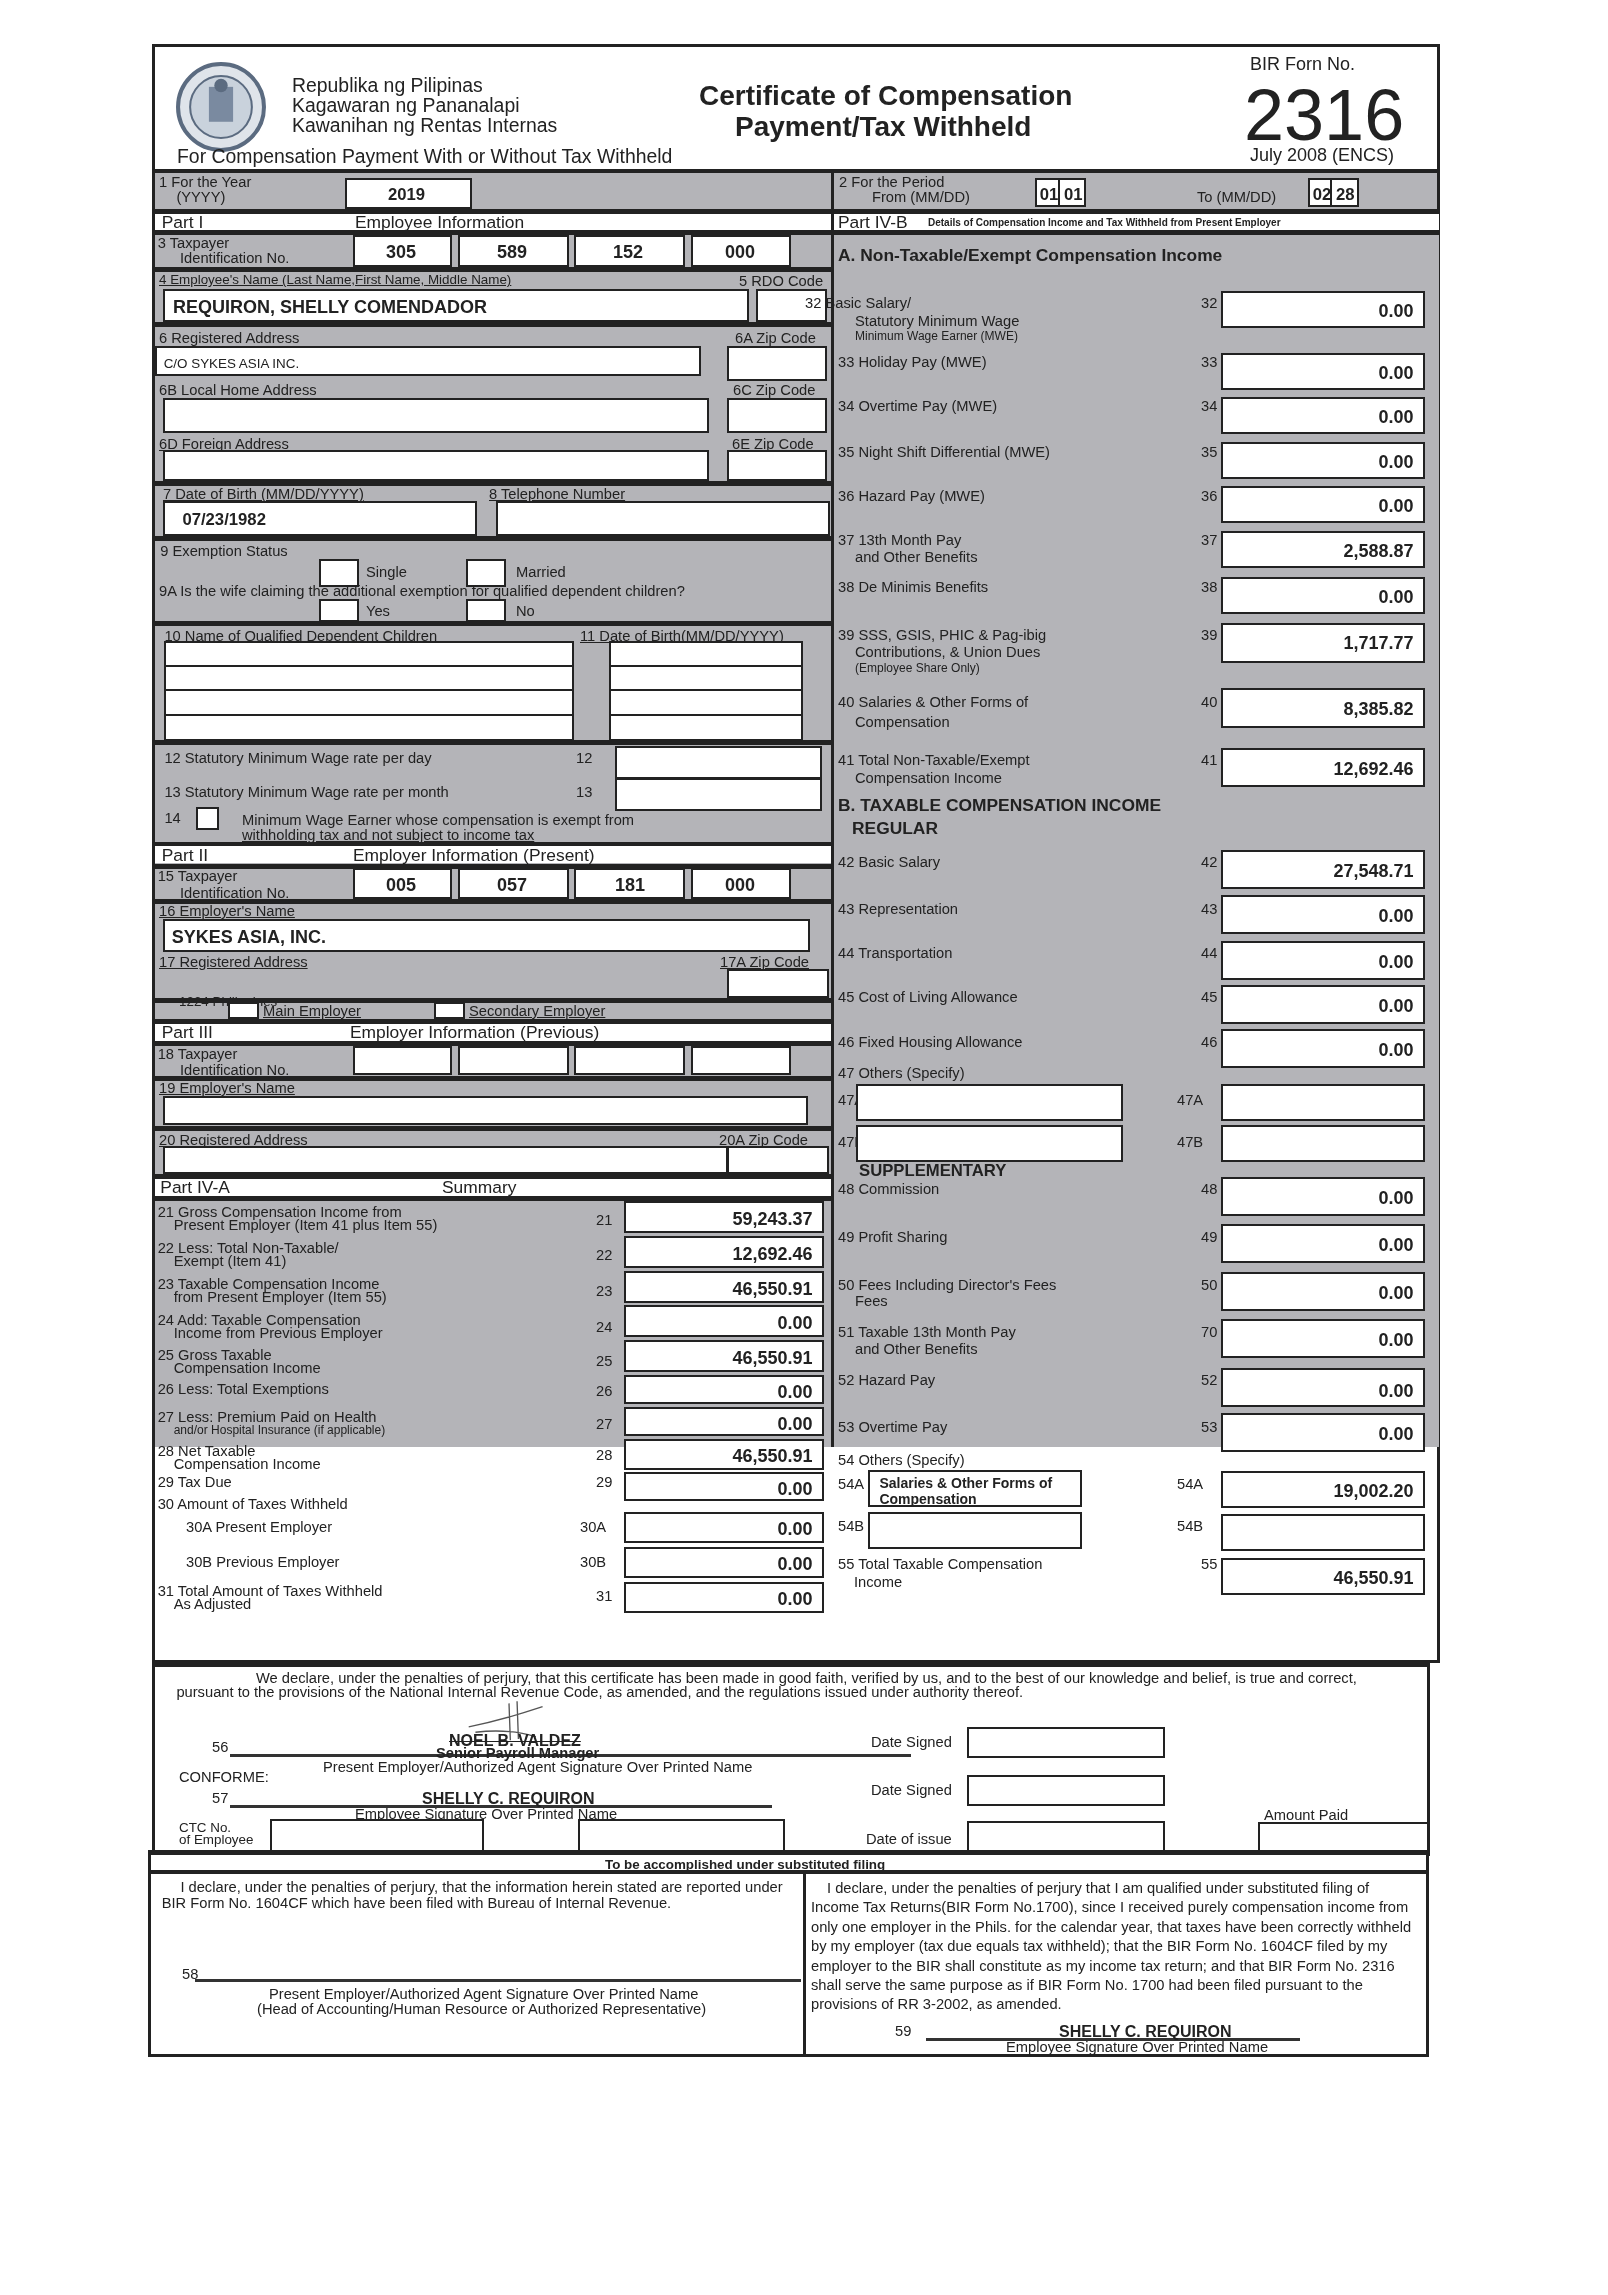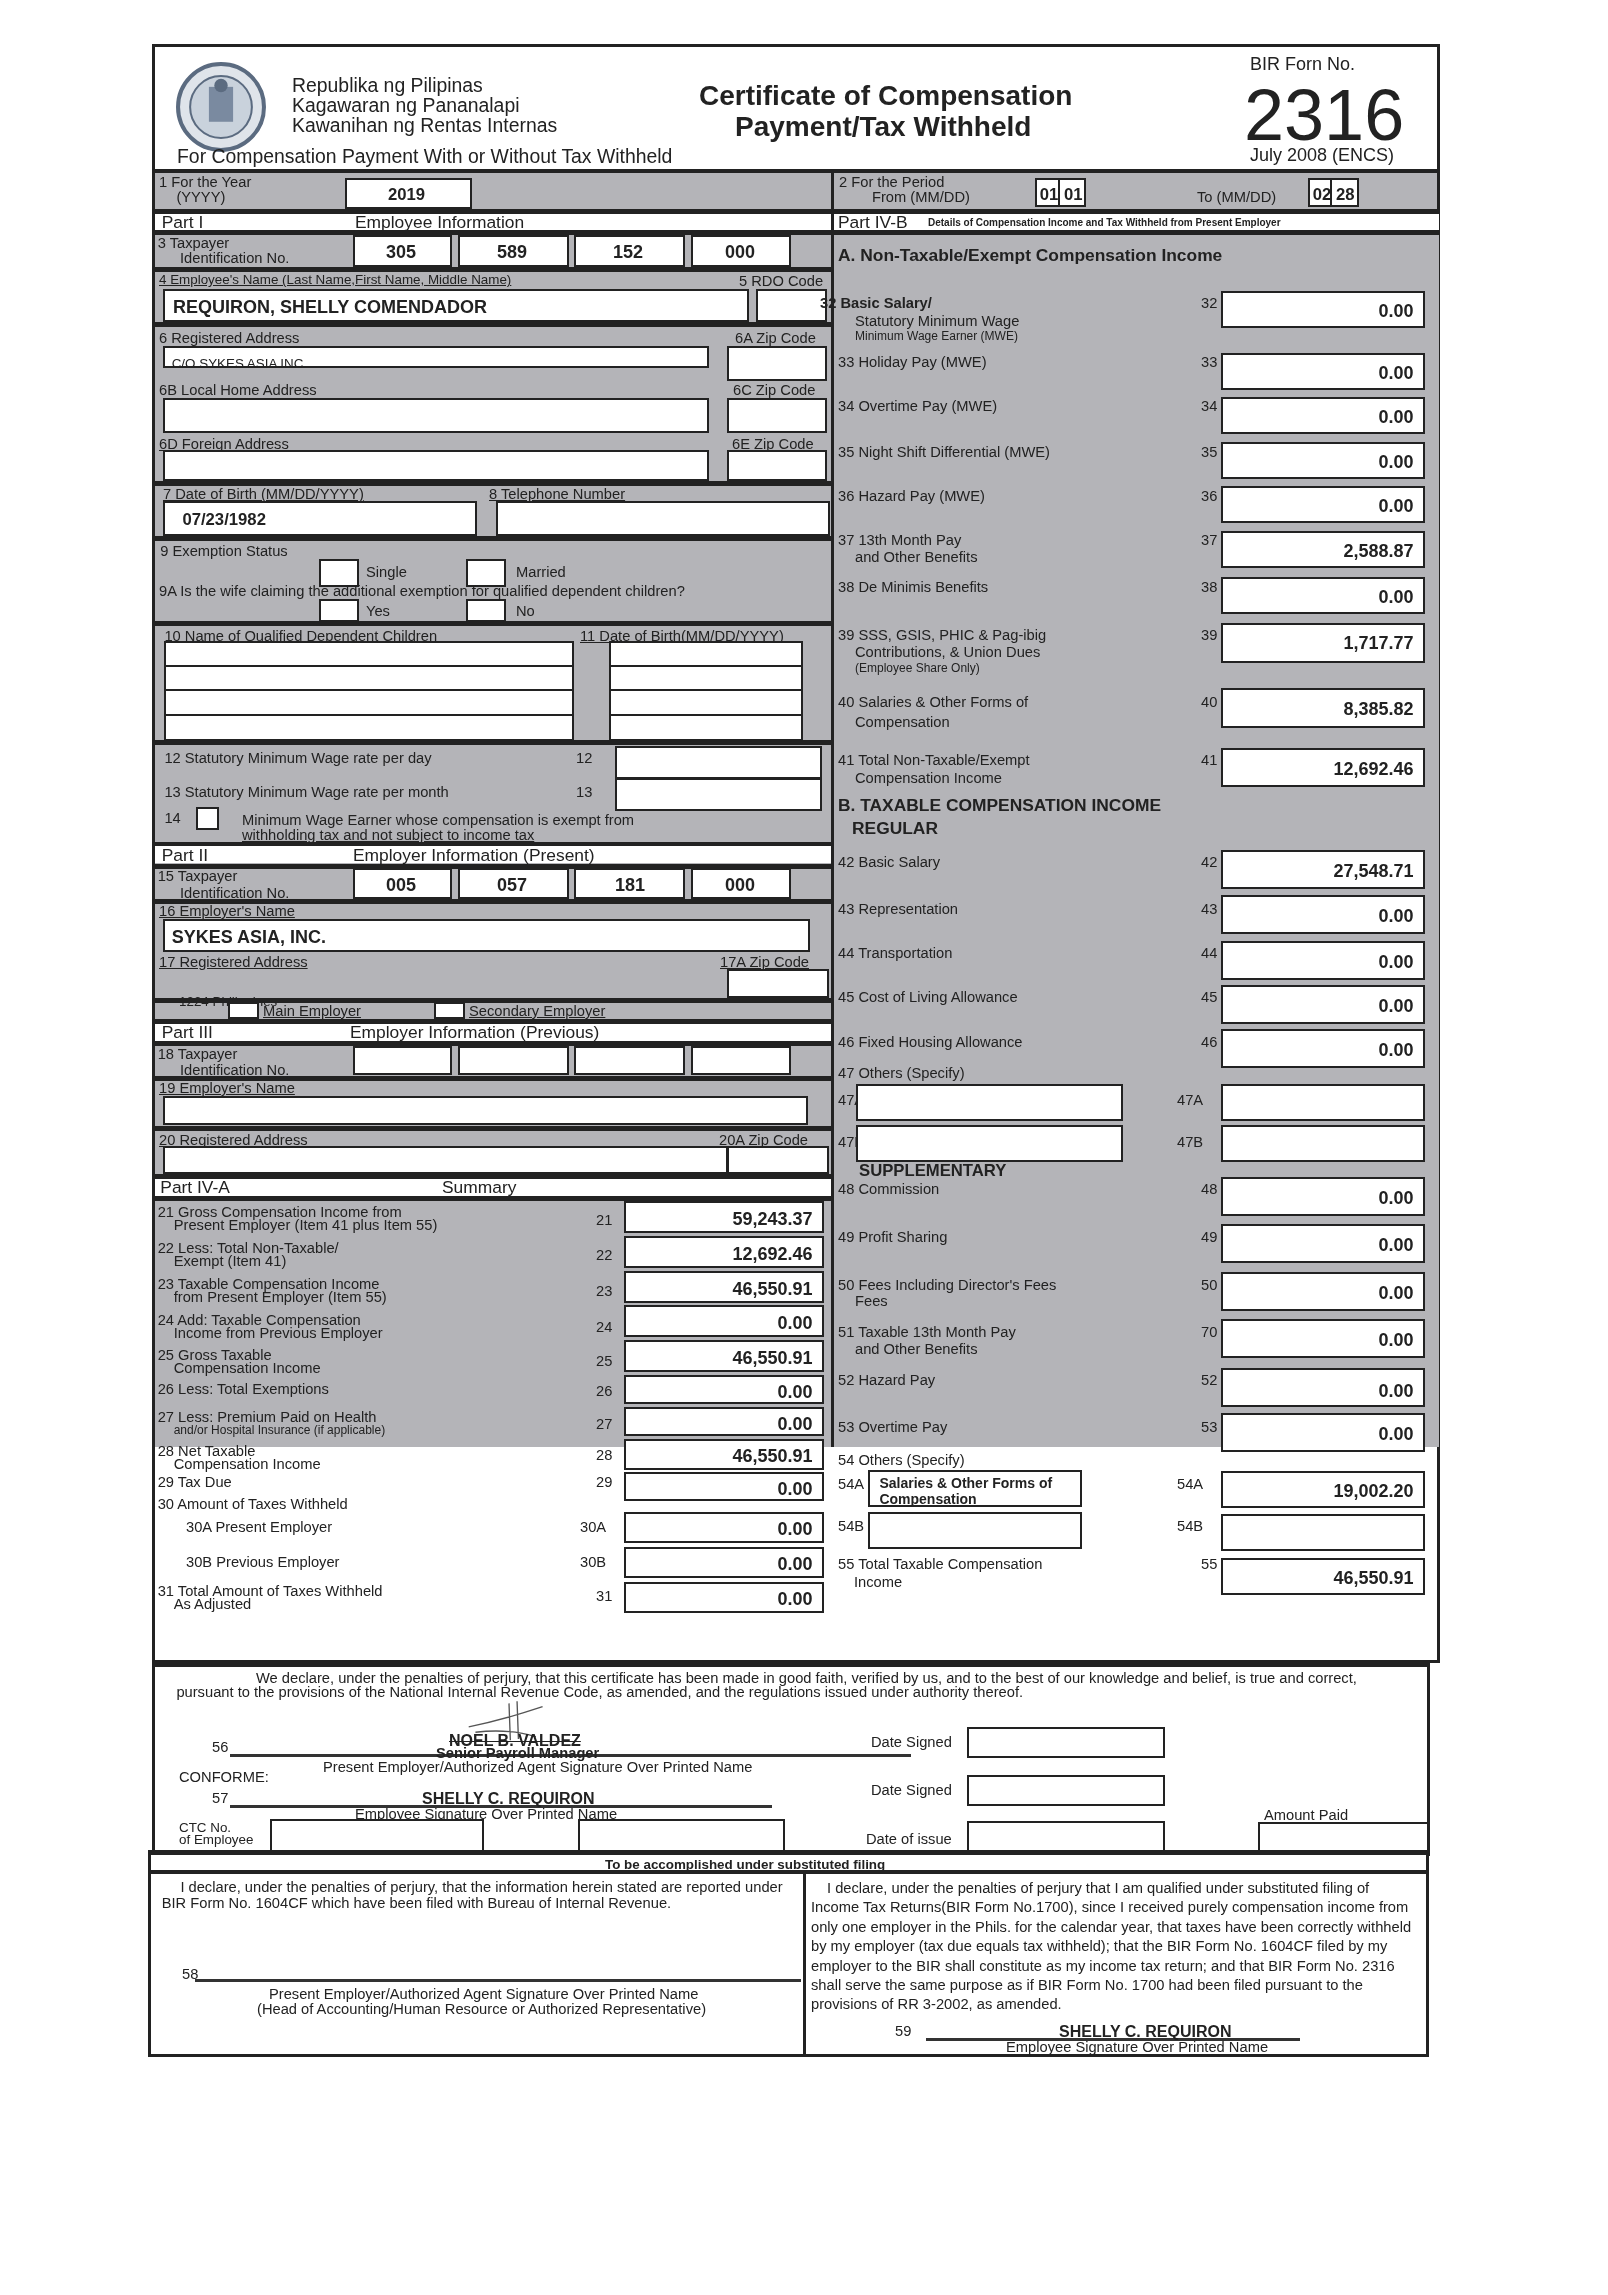--- a/index.html
+++ b/index.html
@@ -98,21 +98,21 @@
   <div class="box" style="left:8px;top:242px;width:586px;height:33px;">
       <span class="val" style="left:8px;top:6px;">REQUIRON, SHELLY COMENDADOR</span>
     </div>
   <div class="box" style="left:601px;top:242px;width:71px;height:33px;">
       <span class="val" style="left:5.3px;top:6px;"></span>
     </div>
   <div class="hr" style="top:275px;width:676px;"></div>
 
   <div class="lbl sm" style="left:4px;top:283px;">6 Registered Address</div>
   <div class="lbl sm" style="left:580px;top:283px;">6A Zip Code</div>
-  <div class="box" style="left:8px;top:299px;width:546px;height:22px;text-align:center;">
+  <div class="box" style="left:0;top:299px;width:546px;height:30px;text-align:center;">
       <span class="lbl xs" style="left:6.7px;top:9.4px;">C/O SYKES ASIA INC.</span>
     </div>
   <div class="box" style="left:572px;top:299px;width:100px;height:35px;"></div>
   <div class="lbl sm" style="left:4px;top:335px;">6B Local Home Address</div>
   <div class="lbl sm" style="left:578px;top:335px;">6C Zip Code</div>
   <div class="box" style="left:8px;top:351px;width:546px;height:35px;"></div>
   <div class="box" style="left:572px;top:351px;width:100px;height:35px;"></div>
   <div class="lbl sm" style="left:4px;top:389px;text-decoration:underline;">6D Foreign Address</div>
   <div class="lbl sm" style="left:577px;top:389px;text-decoration:underline;">6E Zip Code</div>
   <div class="box" style="left:8px;top:403px;width:546px;height:31px;"></div>
@@ -306,21 +306,21 @@
 
   <div class="vline" style="left:676px;top:162px;height:1238px;"></div>
 
   <div class="abs gray" style="left:679px;top:167px;width:605px;height:1233px;"></div>
   <div class="partrow" style="left:679px;top:167px;width:605px;height:16px;"></div>
   <div class="lbl" style="left:683px;top:166px;">Part IV-B</div>
   <div class="lbl bold" style="left:773px;top:170px;font-size:10px;line-height:12px;">Details of Compensation Income and Tax Withheld from Present Employer</div>
   <div class="hr" style="top:183px;left:679px;width:605px;"></div>
   <div class="lbl bold" style="left:683px;top:199px;">A. Non-Taxable/Exempt Compensation Income</div>
 
-  <div class="lbl sm" style="left:665px;top:248px;font-weight:bold;">32  Basic Salary/</div>
+  <div class="lbl sm" style="left:650px;top:248px;">32  Basic Salary/</div>
   <div class="lbl sm" style="left:700px;top:266px;">Statutory Minimum Wage</div>
   <div class="lbl xs" style="left:700px;top:282px;font-size:12px;">Minimum Wage Earner (MWE)</div>
   <div class="lbl sm" style="left:1046px;top:248px;">32</div>
   <div class="box" style="left:1066px;top:244px;width:204px;height:37px;">
       <span class="num" style="top:8px;">0.00</span>
     </div>
 
   <div class="lbl sm" style="left:683px;top:307px;">33  Holiday Pay (MWE)</div>
   <div class="lbl sm" style="left:1046px;top:307px;">33</div>
   <div class="box" style="left:1066px;top:306px;width:204px;height:37px;">

